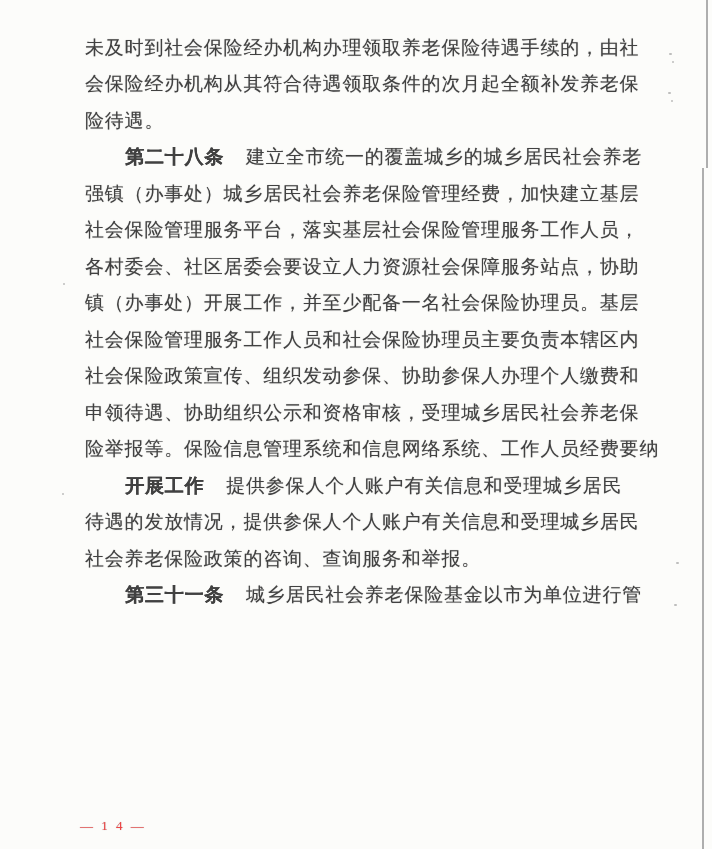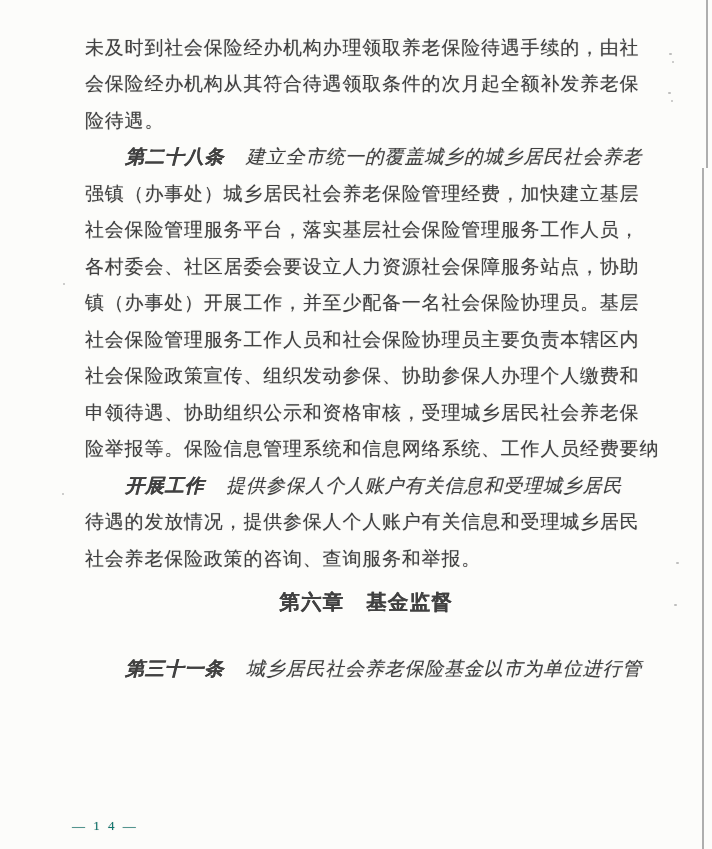--- a/index.html
+++ b/index.html
@@ -27,44 +27,44 @@
     font-size: 19px;
     letter-spacing: 0.8px;
     line-height: 36.47px;
     text-shadow: 0 0 1px rgba(70,70,70,0.45);
     margin-top: 18px;
   }
   .line {
     white-space: nowrap;
     height: 36.47px;
   }
-  .line.indent { padding-left: 40px; font-style: italic; }
+  .line.indent { padding-left: 40px; }
   .article-no {
     font-weight: 700;
     margin-right: 22px;
     text-shadow: 0.4px 0 0 currentColor;
   }
   .chapter {
     margin-top: 7px;
     height: 36.47px;
     text-align: center;
     font-weight: 700;
     font-size: 20.5px;
     letter-spacing: 1.2px;
     text-shadow: 0.4px 0 0 currentColor;
   }
   .chapter + .line { margin-top: 30px; }
   
   #page-number {
     position: absolute;
-    left: 72px;
+    left: 80px;
     top: 818px;
     font-size: 13px;
     letter-spacing: 2.5px;
-    color: #0f766e;
+    color: #ef4444;
     text-shadow: 0 0 0.8px rgba(70,70,70,0.5);
   }
   
   .edge-seg { position: absolute; background: #aeaeae; }
   #edge-top { left: 706px; top: 0; width: 2px; height: 168px; }
   #edge-bottom { left: 702px; top: 168px; width: 2px; height: 681px; }
   
   .speck { position: absolute; background: #8a8a8a; opacity: 0.55; border-radius: 1px; }
 </style>
 </head>
@@ -81,21 +81,20 @@
       <div class="line"><span>社会保险管理服务平台，落实基层社会保险管理服务工作人员，</span></div>
       <div class="line"><span>各村委会、社区居委会要设立人力资源社会保障服务站点，协助</span></div>
       <div class="line"><span>镇（办事处）开展工作，并至少配备一名社会保险协理员。基层</span></div>
       <div class="line"><span>社会保险管理服务工作人员和社会保险协理员主要负责本辖区内</span></div>
       <div class="line"><span>社会保险政策宣传、组织发动参保、协助参保人办理个人缴费和</span></div>
       <div class="line"><span>申领待遇、协助组织公示和资格审核，受理城乡居民社会养老保</span></div>
       <div class="line"><span>险举报等。保险信息管理系统和信息网络系统、工作人员经费要纳</span></div>
       <div class="line indent"><b class="article-no">开展工作</b><span>提供参保人个人账户有关信息和受理城乡居民</span></div>
       <div class="line"><span>待遇的发放情况，提供参保人个人账户有关信息和受理城乡居民</span></div>
       <div class="line"><span>社会养老保险政策的咨询、查询服务和举报。</span></div>
-      <div class="chapter">第六章　基金监督</div>
       <div class="line indent"><b class="article-no">第三十一条</b><span>城乡居民社会养老保险基金以市为单位进行管</span></div>
     </div>
 
   <div id="page-number">— 1 4 —</div>
 
   <div id="edge-top" class="edge-seg"></div>
   <div id="edge-bottom" class="edge-seg"></div>
 
   <div class="speck" style="left:669px; top:53px; width:3px; height:2px;"></div>
   <div class="speck" style="left:672px; top:61px; width:2px; height:2px;"></div>

